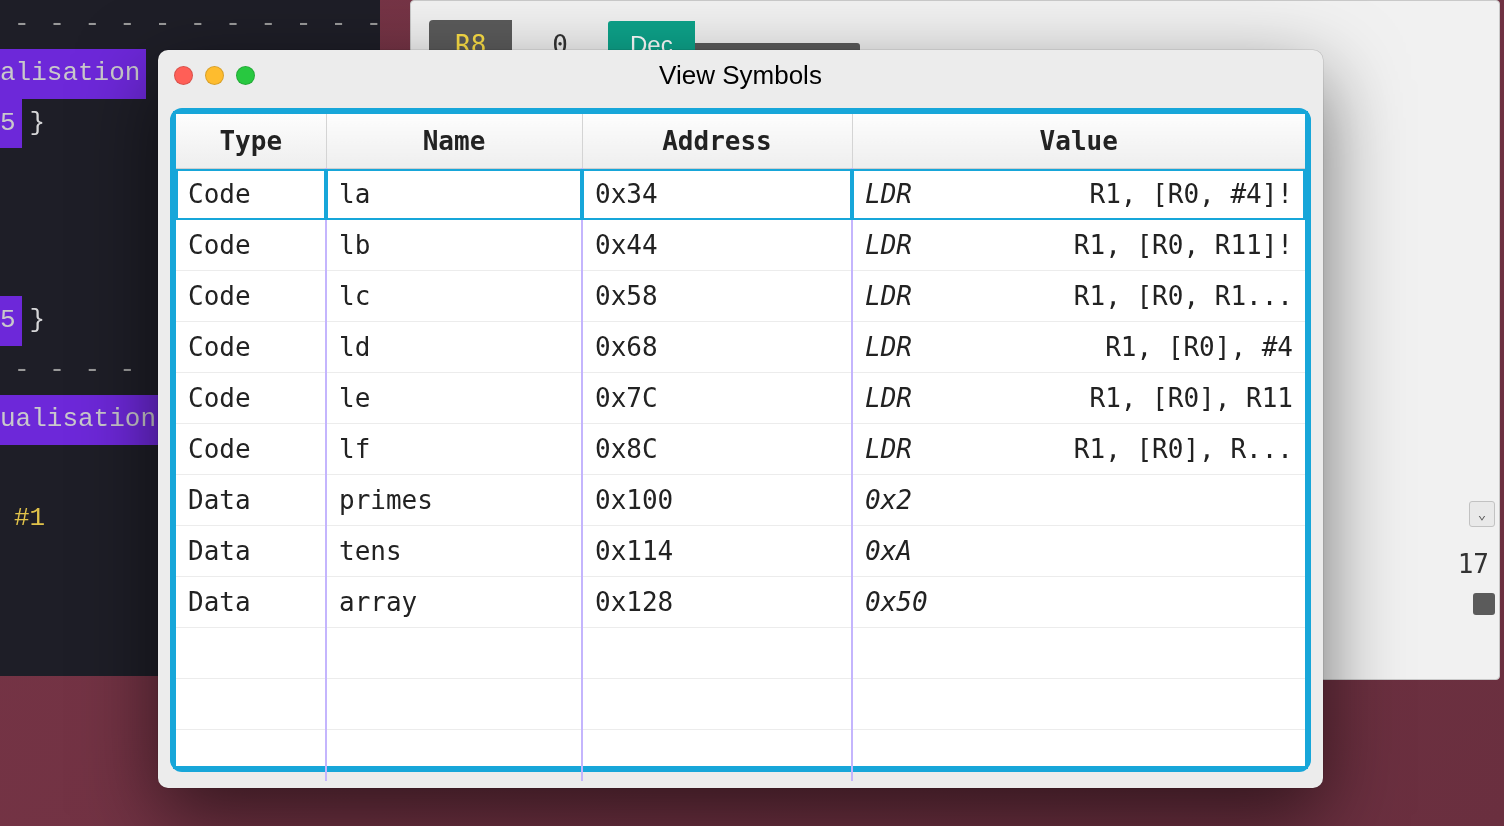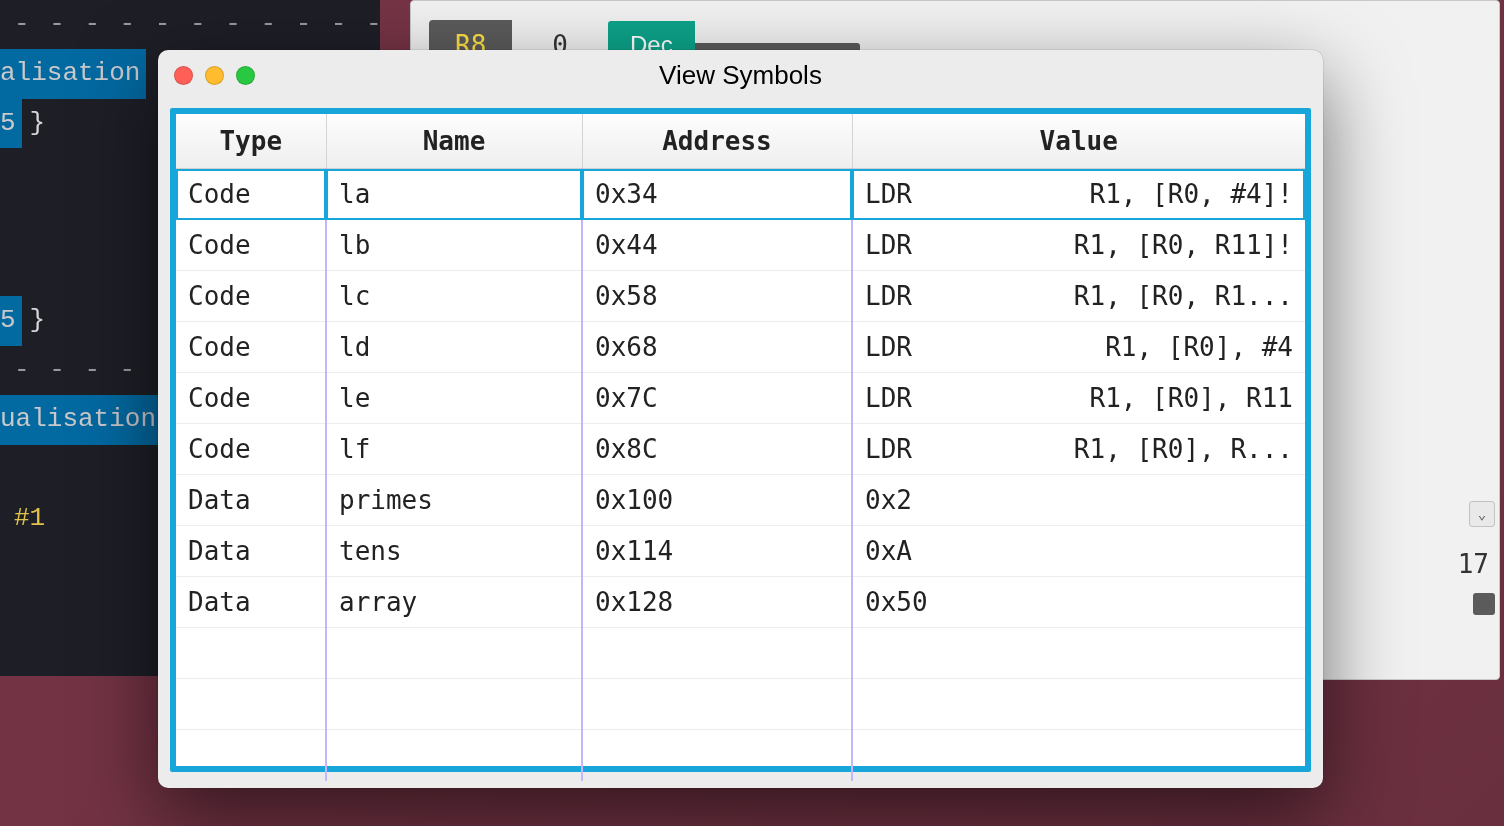--- a/index.html
+++ b/index.html
@@ -16,21 +16,21 @@
   left: 0; top: 0;
   width: 380px; height: 676px;
   background: #1e1e27;
   color: #d7d7d9;
   font-size: 26px;
   line-height: 1.9;
   padding-left: 0;
   overflow: hidden;
 }
 .editor-bg .gutter {
-  background: #0369a1;
+  background: #6d28d9;
   color: #c9c9cb;
   display: inline-block;
   padding: 0 6px 0 0;
   margin-right: 8px;
 }
 .editor-bg .dashes { color: #999; letter-spacing: 2px; }
 .editor-bg .kw-hash { color: #e0c24a; }
 .editor-bg .ln { white-space: pre; }
 
 
@@ -128,21 +128,21 @@
   left: 0; right: 0;
   text-align: center;
   font-size: 26px;
   color: #000000;
   pointer-events: none;
 }
 
 .table-wrap {
   margin: 8px 12px 12px 12px;
   border: 3px solid #17a6d9;
-  border-radius: 2px;
+  border-radius: 12px;
   background: #fff;
   height: 664px;
 }
 .table-inner {
   border: 3px solid #17a6d9;
   margin: 0;
   height: 100%;
 }
 table.sym {
   width: 100%;
@@ -177,21 +177,21 @@
 table.sym tbody tr.sel td {
   outline: 2px solid #17a6d9;
   outline-offset: -2px;
 }
 col.c-type { width: 150px; }
 col.c-name { width: 256px; }
 col.c-addr { width: 270px; }
 col.c-val  { width: auto; }
 
 .val-cell { display:flex; }
-.val-cell .op { flex: 0 0 auto; }
+.val-cell .op { flex: 0 0 auto; font-style: italic; }
 .val-cell .args { flex: 1 1 auto; text-align: right; }
 </style>
 </head>
 <body>
 
 <div class="editor-bg" id="editor-bg">
     <div class="ln"><span class="gutter"></span><span class="dashes">- - - - - - - - - - - - - -</span></div>
     <div class="ln"><span class="gutter">alisation</span><span class=""></span></div>
     <div class="ln"><span class="gutter">5</span><span class="">}</span></div>
     <div class="ln"><span class="gutter"></span><span class=""></span></div>

